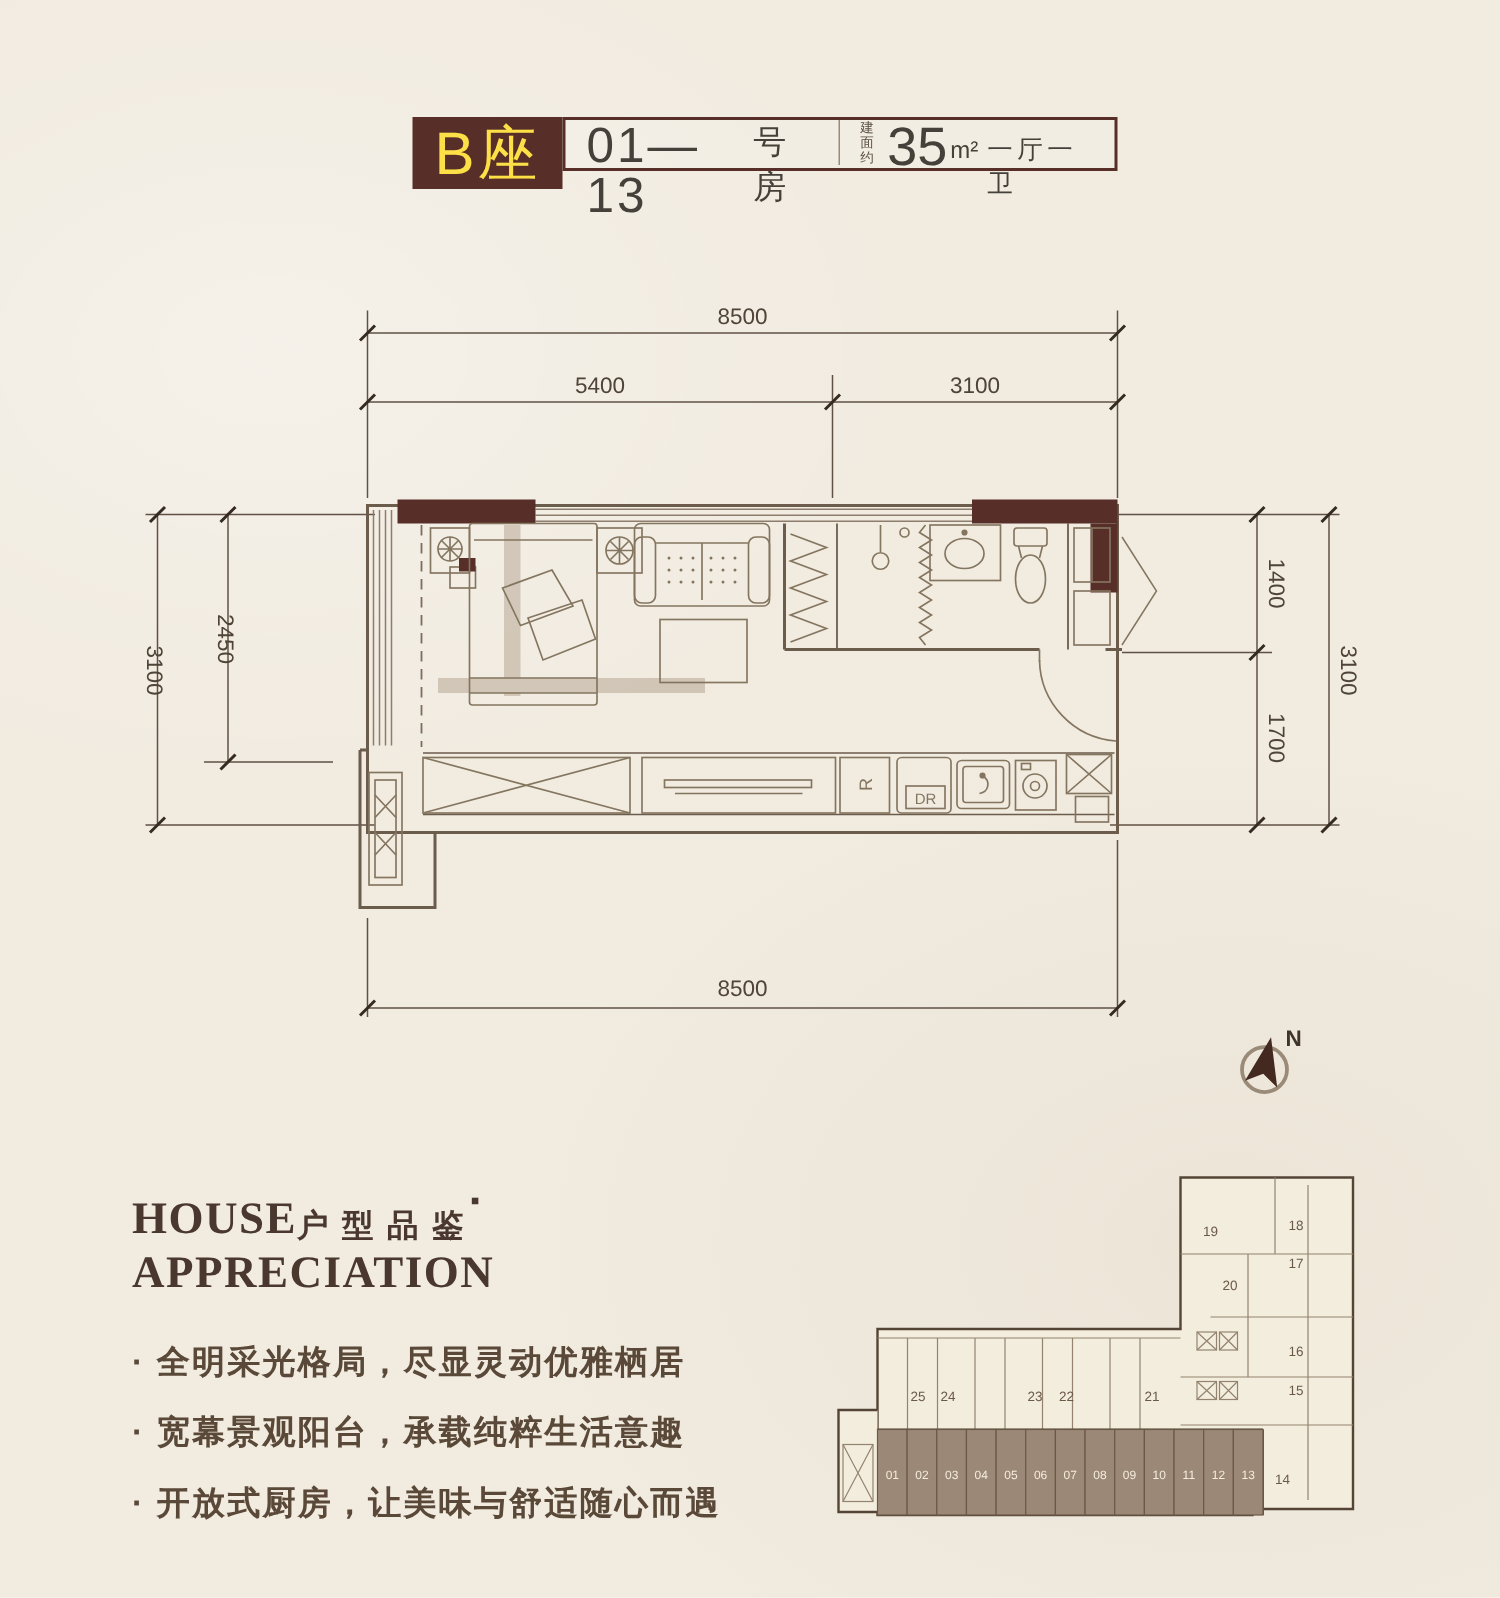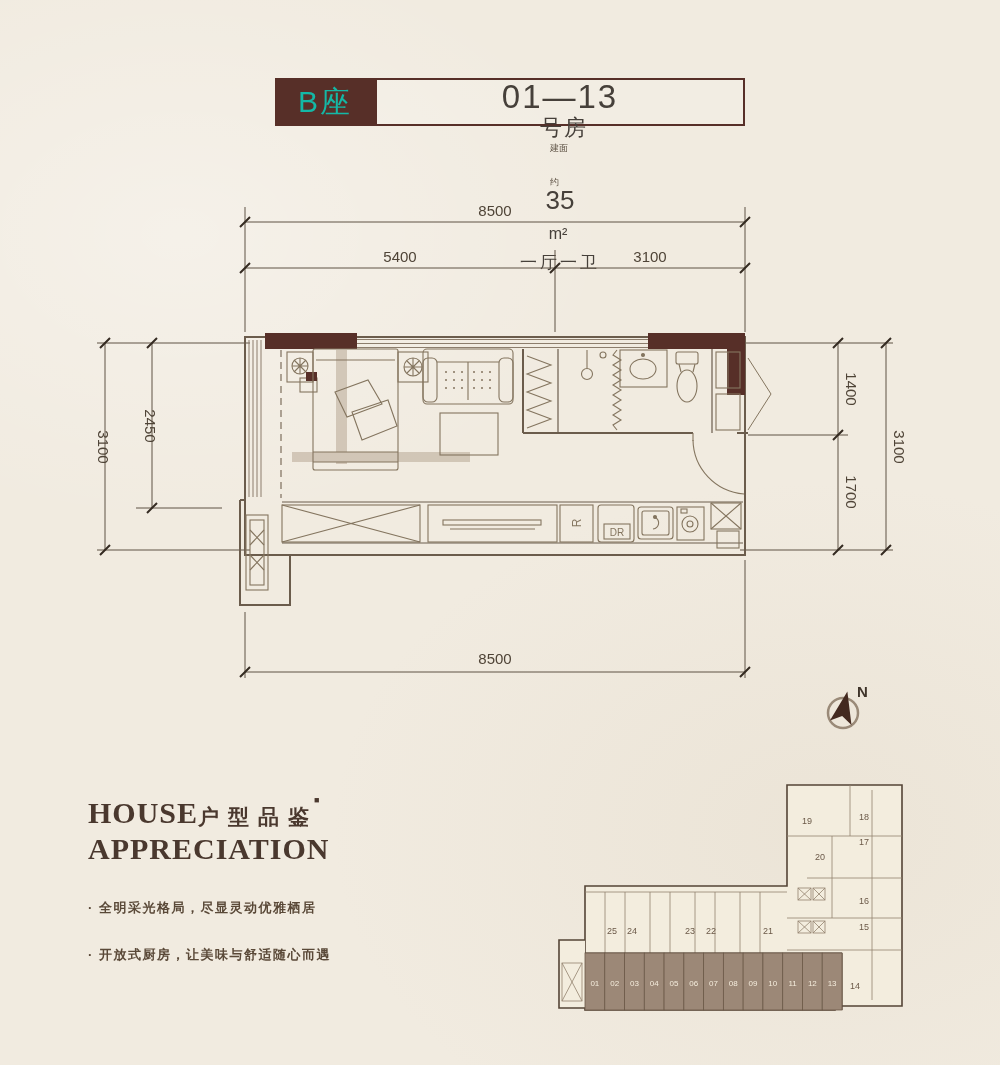--- a/index.html
+++ b/index.html
@@ -8,45 +8,45 @@
     background:
       radial-gradient(620px 420px at 18% 22%, rgba(255,255,255,0.30), rgba(255,255,255,0) 70%),
       radial-gradient(700px 500px at 82% 78%, rgba(210,196,172,0.18), rgba(210,196,172,0) 70%),
       #f1ebe0;
     font-family:"Liberation Sans", sans-serif;
     color:#4f4437;
   }
   
   .header{position:absolute;left:275px;top:78px;height:48px;display:flex;}
   .block-badge{
-    width:100px;height:48px;background:#572f28;color:#14b8a6;
+    width:100px;height:48px;background:#572f28;color:#fde047;
     display:flex;align-items:center;justify-content:center;
-    font-size:30px;letter-spacing:2px;
+    font-size:40px;letter-spacing:2px;
   }
   .info-box{
-    width:370px;height:48px;box-sizing:border-box;border:2px solid #572f28;
-    display:flex;align-items:center;padding:0 14px;background:rgba(255,255,255,0.12);flex-direction:column;
+    width:370px;height:36px;box-sizing:border-box;border:2px solid #572f28;
+    display:flex;align-items:flex-start;padding:0 14px;background:rgba(255,255,255,0.12);
   }
   .room-range{font-size:33px;color:#46403a;letter-spacing:2px;line-height:1;}
   .room-suffix{font-size:22px;color:#46403a;margin-left:8px;letter-spacing:2px;}
   .v-divider{width:1px;height:30px;background:#9a8a78;margin:0 14px;}
-  .area-prefix{display:flex;flex-direction:column;font-size:9px;line-height:10px;color:#5a4e41;margin-right:2px;gap:24px;}
-  .area-value{font-size:26px;color:#46403a;line-height:1;}
+  .area-prefix{display:flex;flex-direction:column;font-size:9px;line-height:10px;color:#5a4e41;margin-right:2px;}
+  .area-value{font-size:36px;color:#46403a;line-height:1;}
   .area-unit{font-size:16px;color:#46403a;margin:12px 6px 0 2px;}
   .layout-type{font-size:17px;color:#46403a;letter-spacing:3px;margin-top:8px;}
   
   .title-block{position:absolute;left:88px;top:795px;}
   .title-line1{display:flex;align-items:flex-end;}
   .title-en{font-family:"Liberation Serif", serif;font-weight:bold;font-size:30px;color:#4a382e;letter-spacing:1px;line-height:36px;}
   .title-zh{font-size:21px;color:#4a382e;letter-spacing:9px;font-weight:bold;}
   .seal-mark{font-size:9px;color:#4a382e;vertical-align:top;position:relative;top:-8px;left:-4px;}
   
   .features{position:absolute;left:88px;top:884px;}
   .feature-item{
-    font-size:13px;font-weight:bold;color:#5a4938;letter-spacing:1.5px;
+    font-size:22px;font-weight:bold;color:#5a4938;letter-spacing:1.5px;
     height:47px;line-height:47px;white-space:nowrap;
   }
   svg text{font-family:"Liberation Sans", sans-serif;}
   .dim-text{font-size:15px;fill:#4f4437;}
   .kp-label{font-size:9px;fill:#6b5948;}
   .kp-label-hl{font-size:8px;fill:#f4ecdc;}
 </style>
 </head>
 <body>
 
@@ -286,20 +286,21 @@
   <div class="title-block">
     <div class="title-line1">
       <span class="title-en">HOUSE</span>
       <span class="title-zh"><span>户型品鉴</span><span class="seal-mark">■</span></span>
     </div>
     <div class="title-en">APPRECIATION</div>
   </div>
 
   <div class="features" id="features">
       <div class="feature-item">· 全明采光格局，尽显灵动优雅栖居</div>
+      <div class="feature-item">· 宽幕景观阳台，承载纯粹生活意趣</div>
       <div class="feature-item">· 开放式厨房，让美味与舒适随心而遇</div>
     </div>
 
   <svg id="keyplan" style="position:absolute;left:552px;top:778px;" width="400" height="272" viewBox="0 0 400 272">
 
     <g stroke="#544436" stroke-width="1.6" fill="#f3edde">
       <path d="M33,108 H235 V7 H350 V228 H283 V232 H33 Z"></path>
       <path d="M33,162 H7 V230 H33"></path>
     </g>
 

